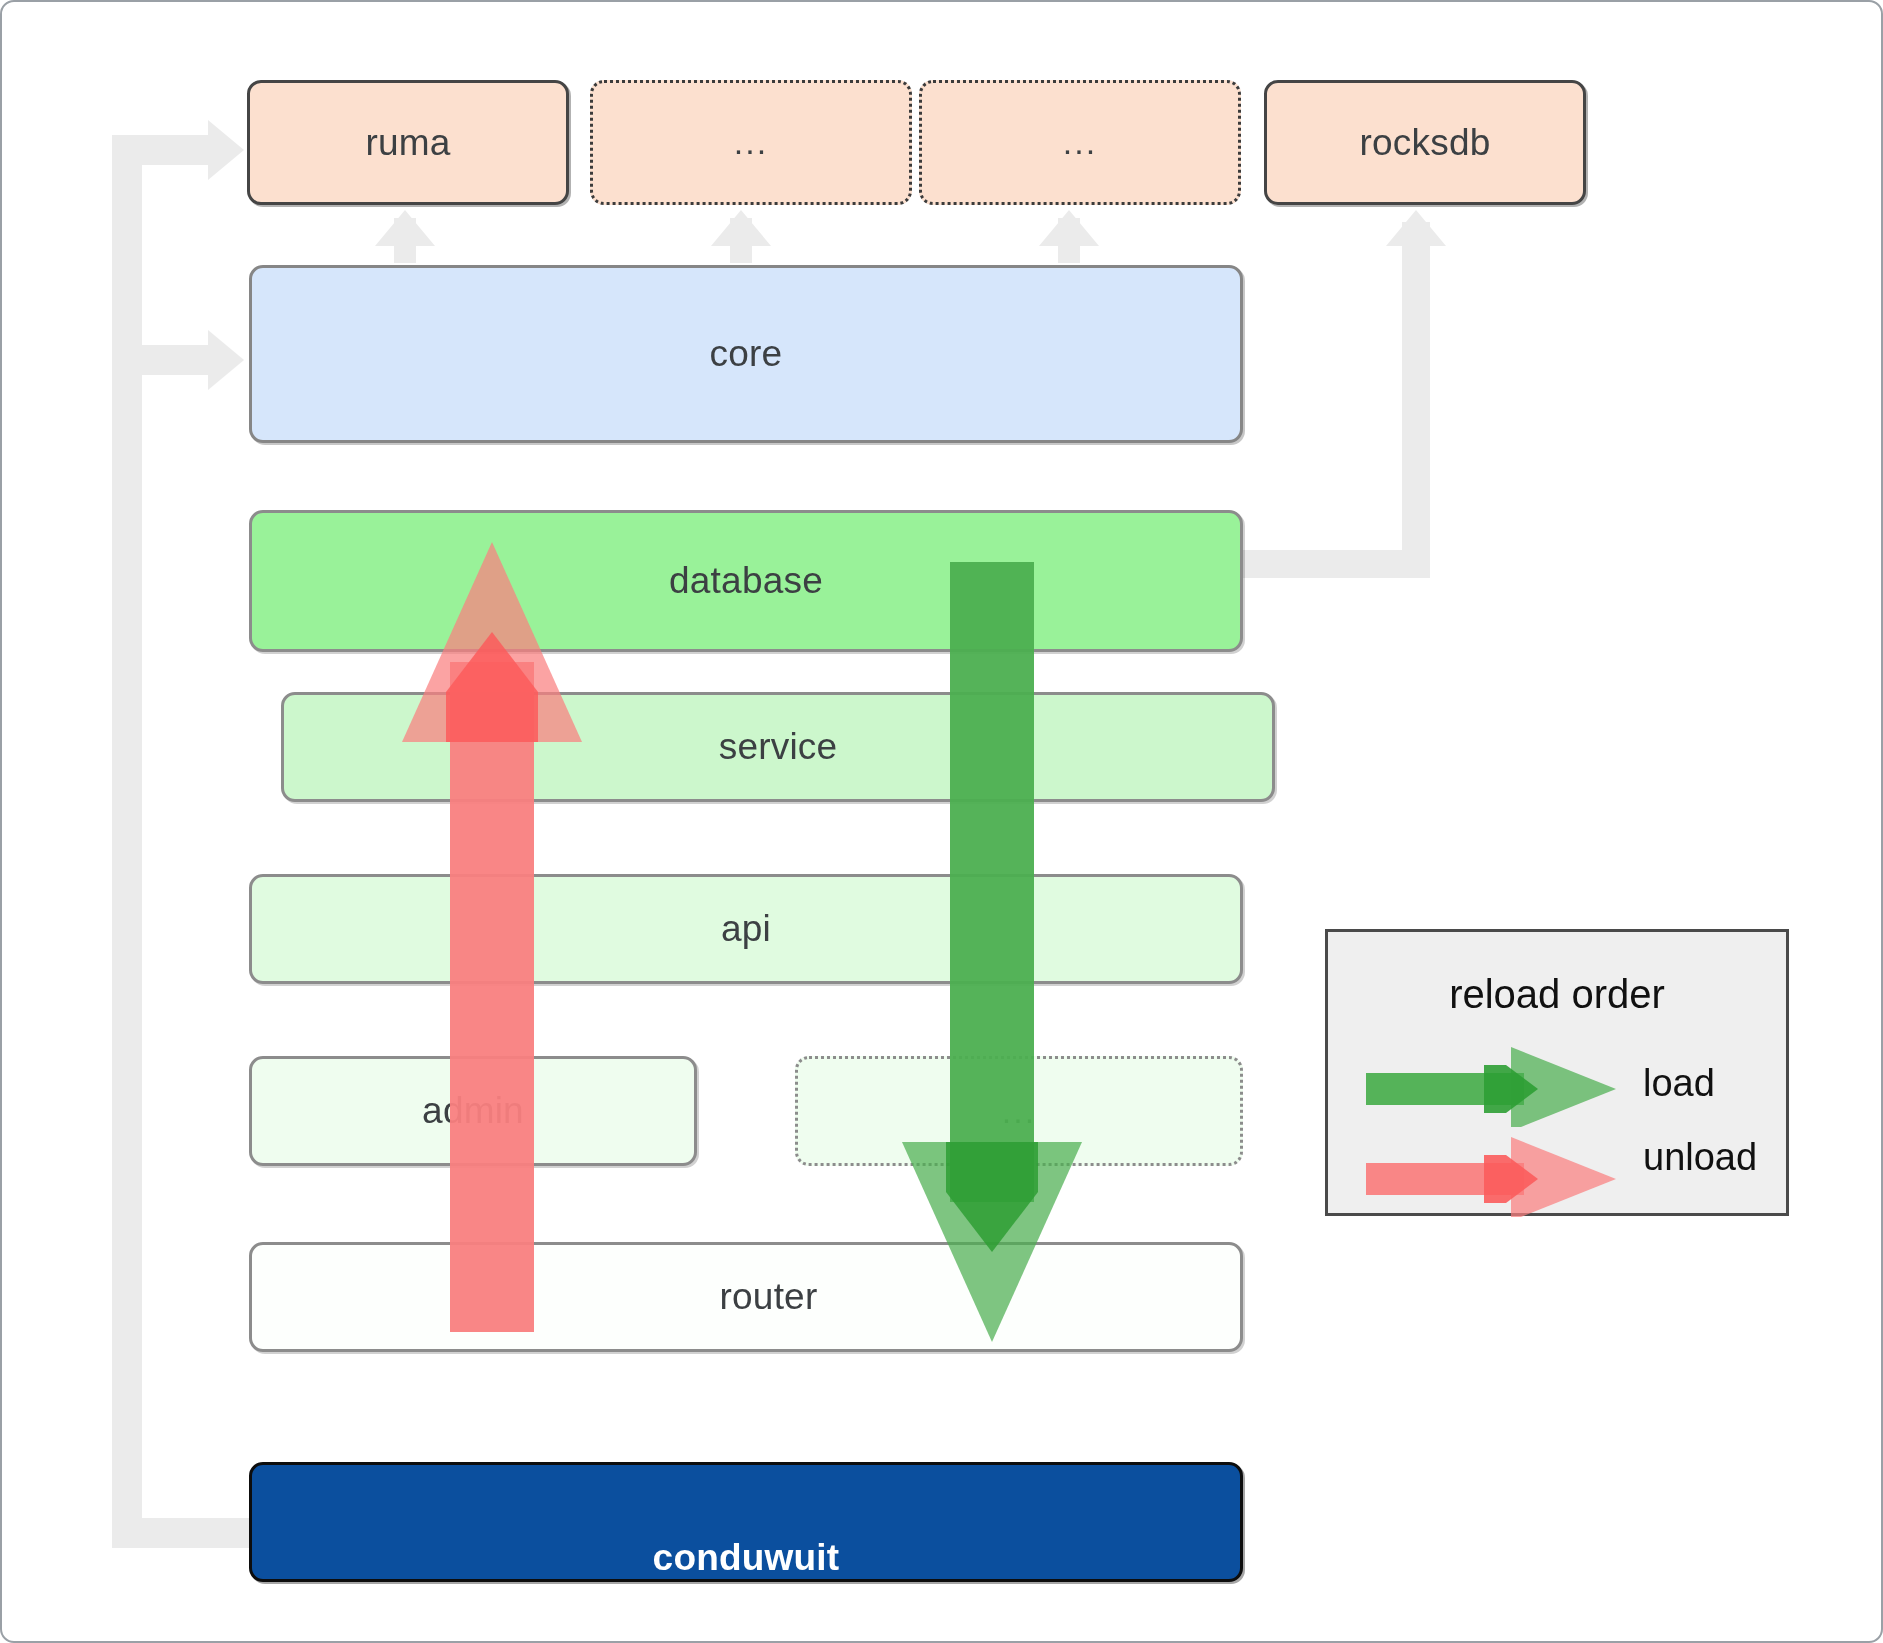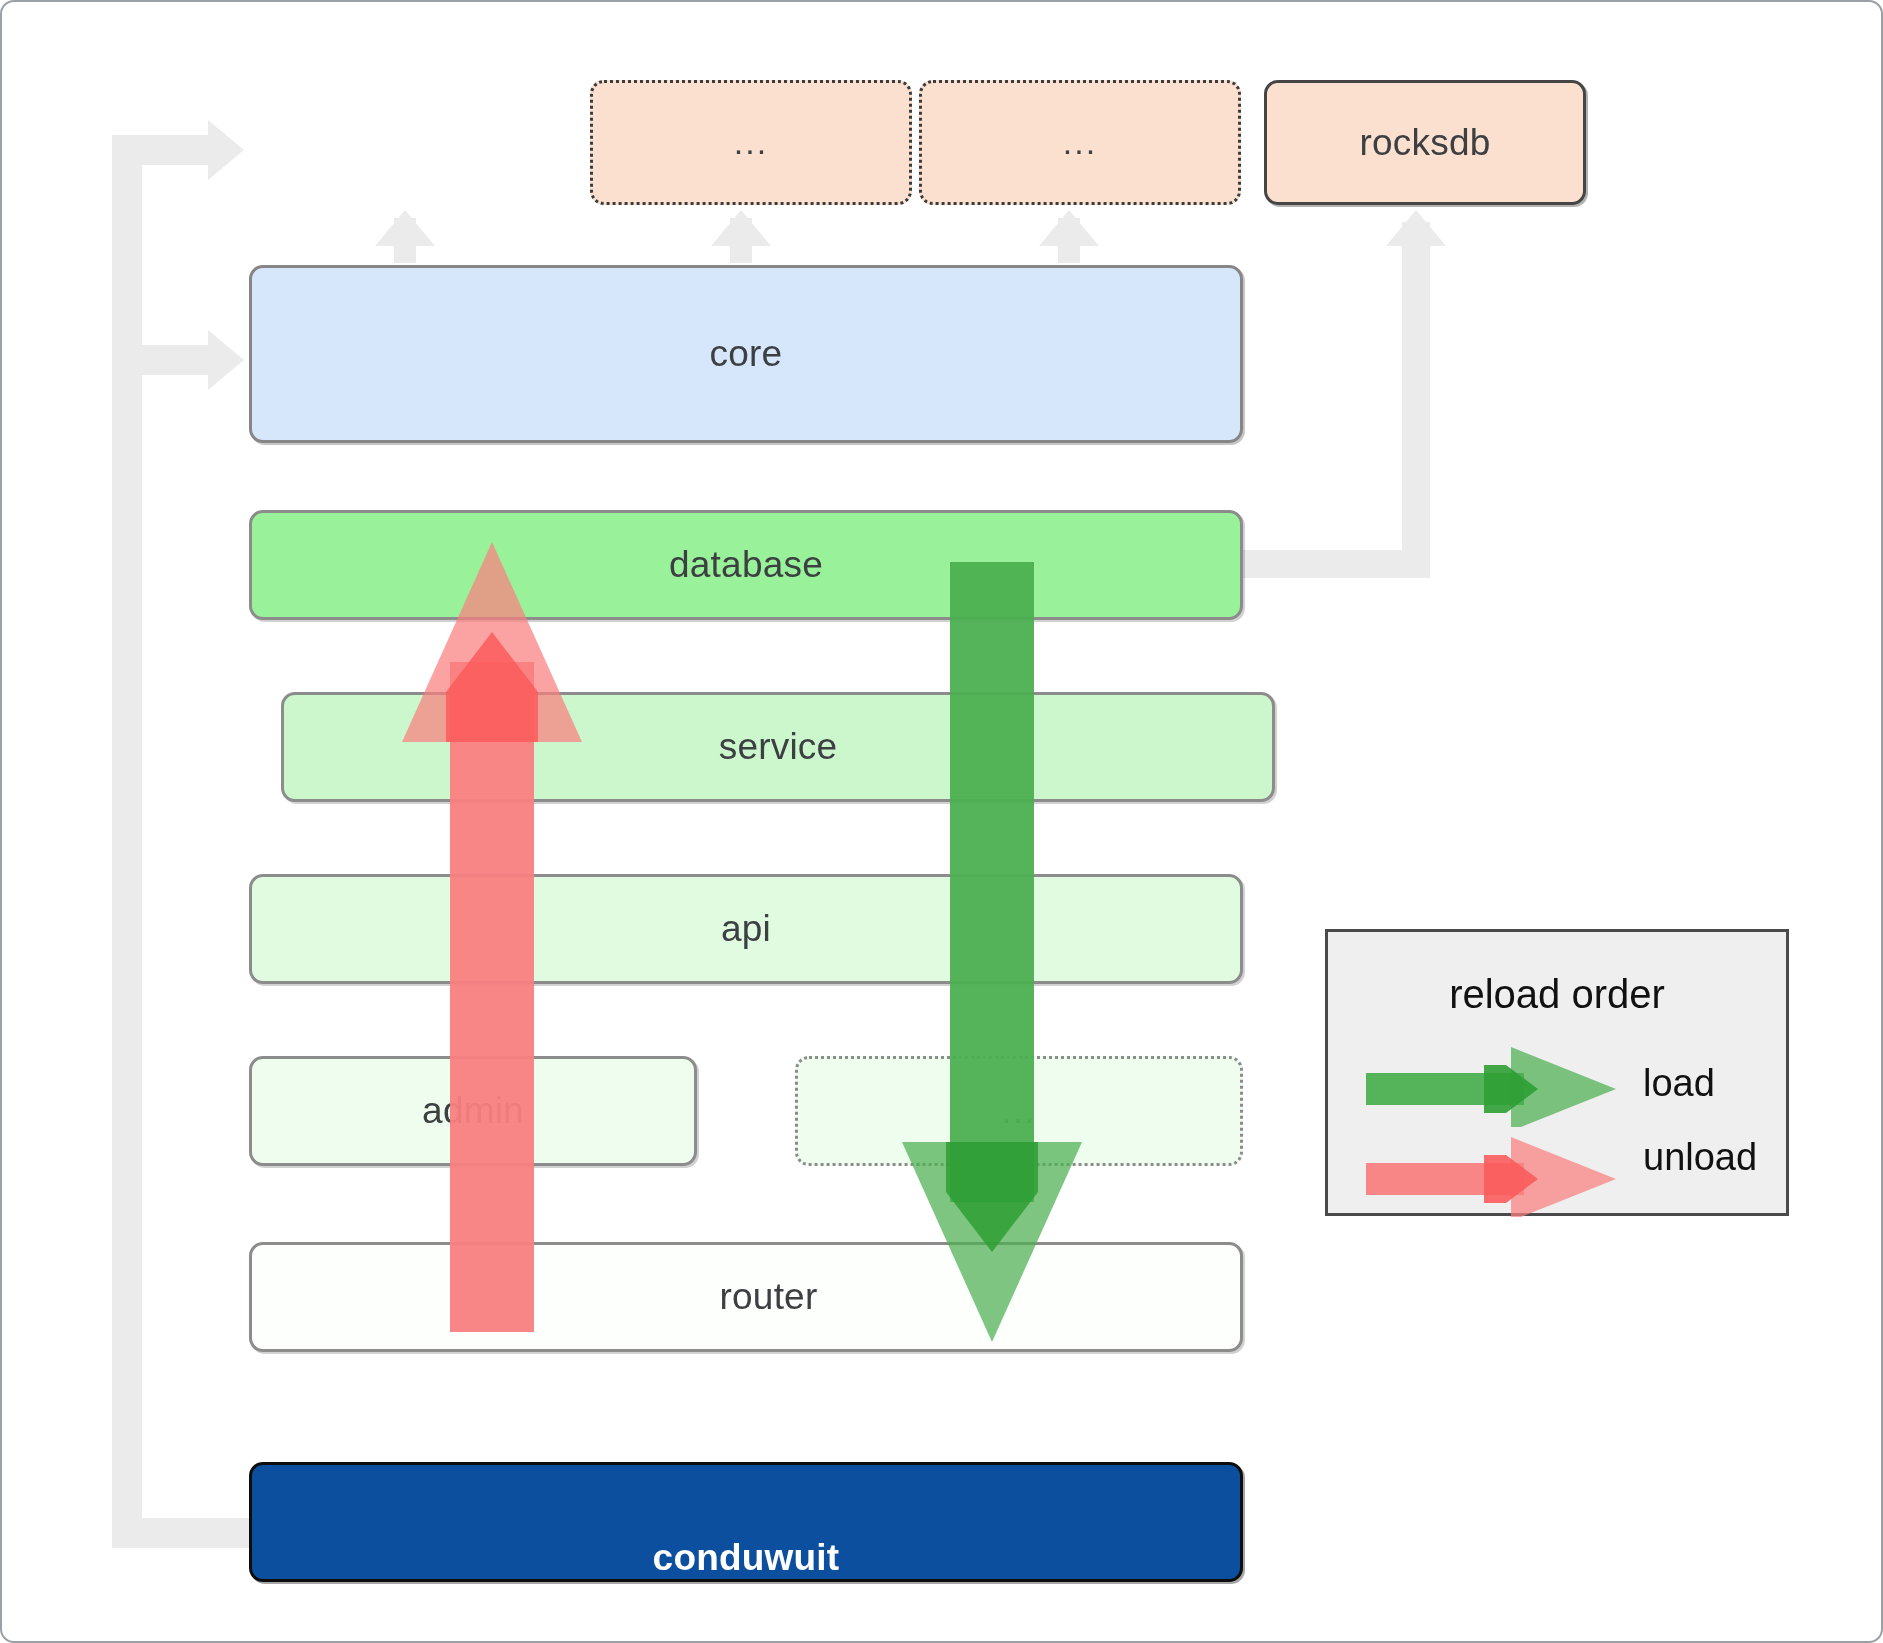--- a/index.html
+++ b/index.html
@@ -140,38 +140,41 @@
   <div class="conn" style="left:728px; top:216px; width:22px; height:45px;"></div>
   <div class="conn-head head-up" style="left:709px; top:208px;"></div>
 
   <div class="conn" style="left:1056px; top:216px; width:22px; height:45px;"></div>
   <div class="conn-head head-up" style="left:1037px; top:208px;"></div>
 
   <div class="conn" style="left:1225px; top:548px; width:190px; height:28px;"></div>
   <div class="conn" style="left:1400px; top:220px; width:28px; height:356px;"></div>
   <div class="conn-head head-up" style="left:1384px; top:208px;"></div>
 
+  <div class="node dep" style="left:245px; top:78px; width:322px; height:125px;">
+    <span>ruma</span>
+  </div>
 
   <div class="node dep dotted ellipsis" style="left:588px; top:78px; width:322px; height:125px;">
     <span>...</span>
   </div>
 
   <div class="node dep dotted ellipsis" style="left:917px; top:78px; width:322px; height:125px;">
     <span>...</span>
   </div>
 
   <div class="node dep" style="left:1262px; top:78px; width:322px; height:125px;">
     <span>rocksdb</span>
   </div>
 
   <div class="node core" style="left:247px; top:263px; width:994px; height:178px;">
     <span>core</span>
   </div>
 
-  <div class="node layer" style="left:247px; top:508px; width:994px; height:110px; background:#99f299;">
+  <div class="node layer" style="left:247px; top:508px; width:994px; height:142px; background:#99f299;">
     <span>database</span>
   </div>
 
   <div class="node layer" style="left:247px; top:690px; width:994px; height:110px; background:#ccf7cc;margin-left:32px;">
     <span>service</span>
   </div>
 
   <div class="node layer" style="left:247px; top:872px; width:994px; height:110px; background:#e0fbe0;">
     <span>api</span>
   </div>

